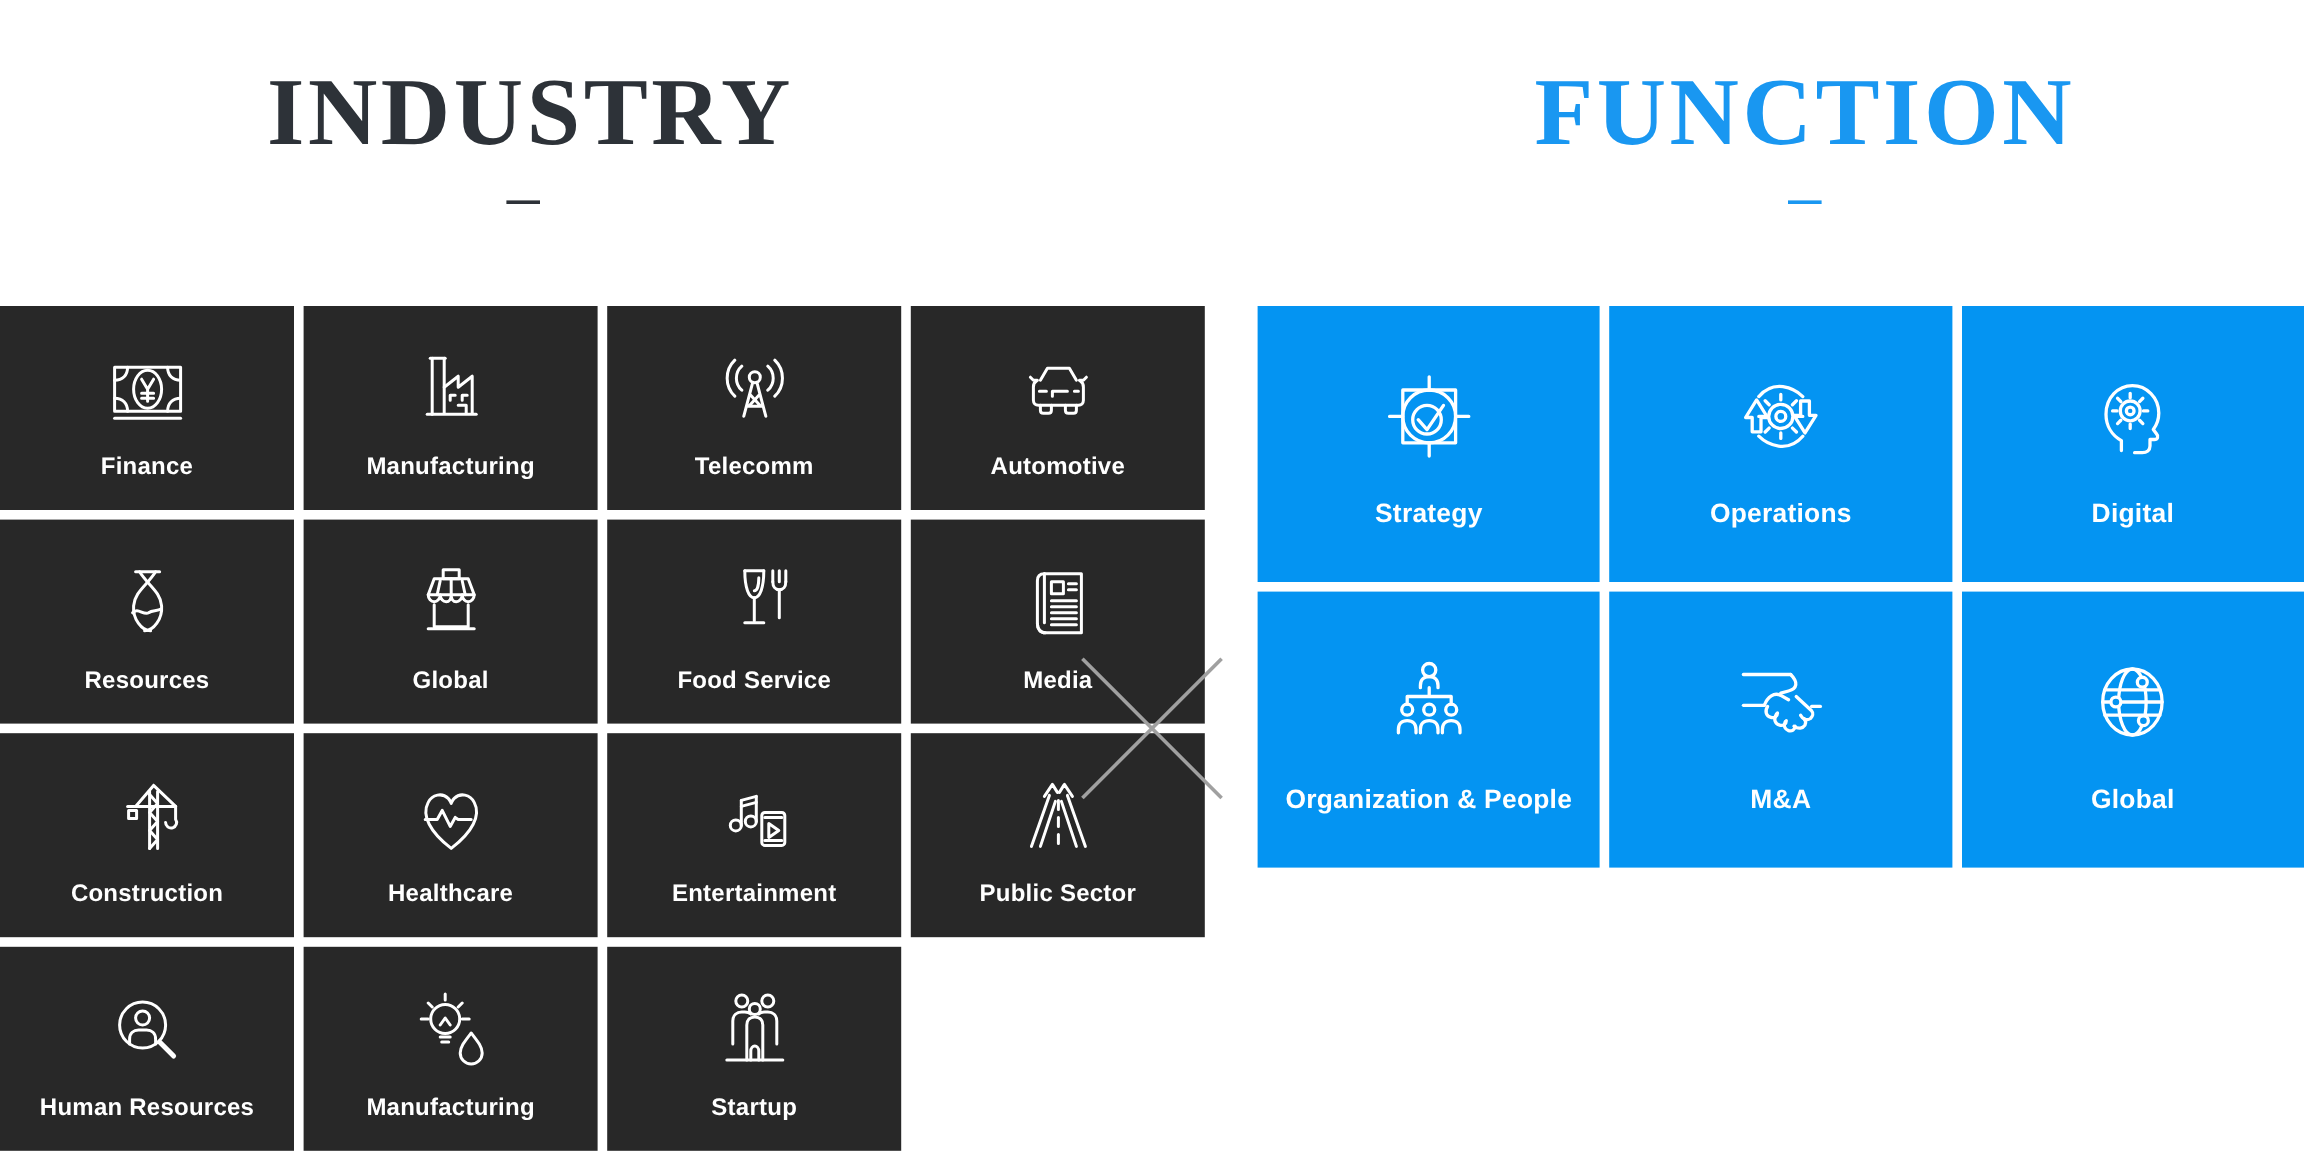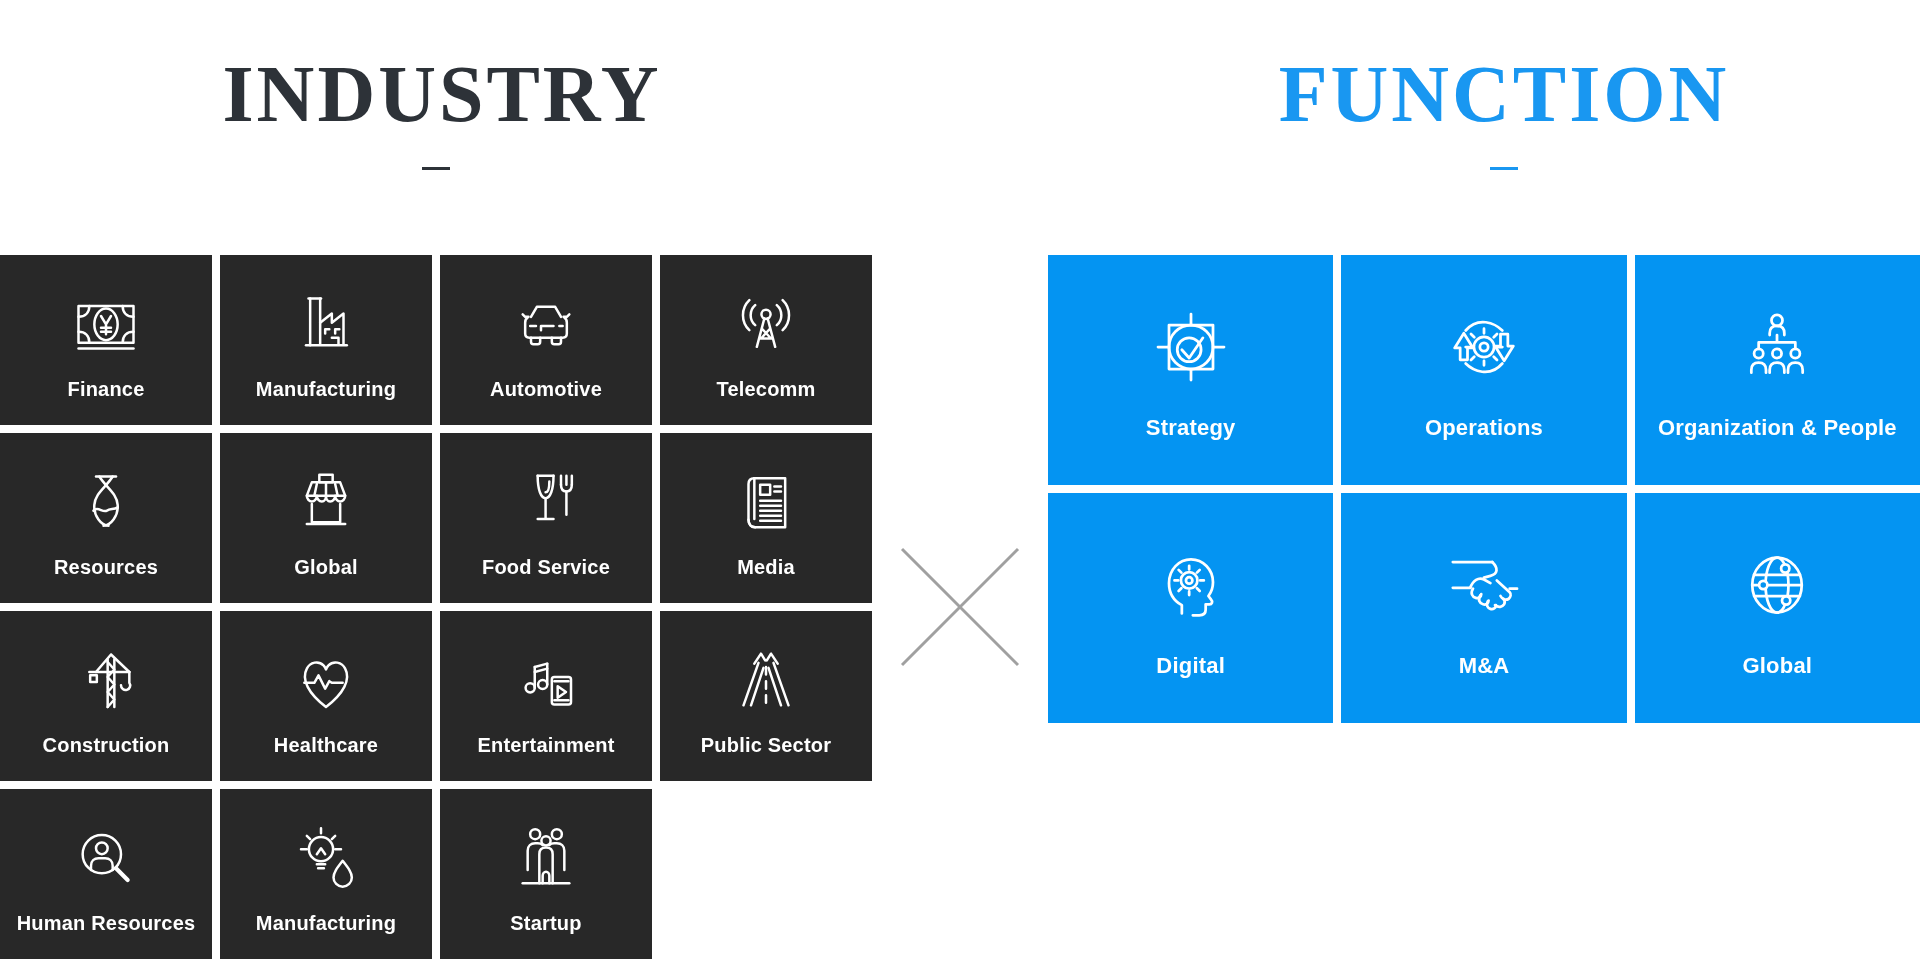--- a/index.html
+++ b/index.html
@@ -10,21 +10,21 @@
   #function-title-wrap{left:1068px;width:872px;}
   .big-title{margin:0;font-family:"Liberation Serif",serif;font-weight:700;font-size:80px;
              line-height:1;letter-spacing:3px;}
   #industry-title-wrap .big-title{color:var(--ind-title,#2d3238);margin-left:12px;}
   #function-title-wrap .big-title{color:var(--fn-title,#1997f1);}
   .title-dash{width:28px;height:3px;margin:33px auto 0;}
   #industry-title-wrap .title-dash{background:var(--ind-title,#2d3238);}
   #function-title-wrap .title-dash{background:var(--fn-title,#1997f1);}
 
   .grid{position:absolute;top:255px;display:grid;gap:8px;}
-  #industry-grid{left:0;width:872px;grid-template-columns:repeat(4,1fr);grid-template-rows:repeat(4,170px);}
+  #industry-grid{left:0;width:1004px;grid-template-columns:repeat(4,1fr);grid-template-rows:repeat(4,170px);}
   #function-grid{left:1048px;width:872px;grid-template-columns:repeat(3,1fr);grid-template-rows:repeat(3,230px);}
 
   .tile{display:flex;flex-direction:column;align-items:center;justify-content:center;color:#fff;}
   #industry-grid .tile{background:var(--ind-tile,#282828);}
   #function-grid .tile{background:var(--fn-tile,#0494f2);}
   .tile-icon{display:block;}
   #industry-grid .tile-icon{width:80px;height:80px;margin-top:6px;}
   #function-grid .tile-icon{width:88px;height:88px;margin-top:4px;}
   .tile-icon svg{width:100%;height:100%;display:block;}
   .tile-label{font-weight:700;text-align:center;letter-spacing:.2px;}
@@ -70,38 +70,38 @@
             <path d="M41 70V44l14-11v11l14-11v37"></path>
             <path d="M47 52h5M47 52v5M59 52h5M59 52v5M55 62h8v8"></path>
             <path d="M24 71h49"></path>
           </svg>
         </div>
         <div class="tile-label">Manufacturing</div>
       </div>
       <div class="tile">
         <div class="tile-icon">
           <svg viewBox="0 0 96 96" fill="none" stroke="#fff" stroke-width="3" stroke-linecap="round" stroke-linejoin="round">
+            <circle cx="48" cy="34" r="5.5"></circle>
+            <path d="M46 39L37 73M50 39l9 34M40 63h16M43 51l11 12M53 51L42 63"></path>
+            <path d="M35 23a16 16 0 0 0 0 24M28 17a25 25 0 0 0 0 36M61 23a16 16 0 0 1 0 24M68 17a25 25 0 0 1 0 36"></path>
+          </svg>
+        </div>
+        <div class="tile-label">Telecomm</div>
+      </div>
+      <div class="tile">
+        <div class="tile-icon">
+          <svg viewBox="0 0 96 96" fill="none" stroke="#fff" stroke-width="3" stroke-linecap="round" stroke-linejoin="round">
             <path d="M30 37l7-12h22l7 12"></path>
             <path d="M27 37h-4l-3-3M69 37h4l3-3"></path>
             <path d="M26 38c-2 1-3 3-3 6v13c0 3 2 5 5 5h40c3 0 5-2 5-5V44c0-3-1-5-3-6"></path>
             <path d="M29 48h7M42 48h15M42 48v5M64 48h4"></path>
             <path d="M30 62v5c0 2 1 3 3 3h5c2 0 3-1 3-3v-5M55 62v5c0 2 1 3 3 3h5c2 0 3-1 3-3v-5"></path>
           </svg>
         </div>
         <div class="tile-label">Automotive</div>
-      </div>
-      <div class="tile">
-        <div class="tile-icon">
-          <svg viewBox="0 0 96 96" fill="none" stroke="#fff" stroke-width="3" stroke-linecap="round" stroke-linejoin="round">
-            <circle cx="48" cy="34" r="5.5"></circle>
-            <path d="M46 39L37 73M50 39l9 34M40 63h16M43 51l11 12M53 51L42 63"></path>
-            <path d="M35 23a16 16 0 0 0 0 24M28 17a25 25 0 0 0 0 36M61 23a16 16 0 0 1 0 24M68 17a25 25 0 0 1 0 36"></path>
-          </svg>
-        </div>
-        <div class="tile-label">Telecomm</div>
       </div>
       <div class="tile">
         <div class="tile-icon">
           <svg viewBox="0 0 96 96" fill="none" stroke="#fff" stroke-width="3" stroke-linecap="round" stroke-linejoin="round">
             <path d="M36 15h24"></path>
             <path d="M40 15c8 13 21 20 22 34 1 13-8 25-17 25"></path>
             <path d="M56 15c-8 13-21 20-22 34-1 13 8 25 17 25"></path>
             <path d="M33 56c5-6 11 3 16 0 4-3 8-1 13-4"></path>
           </svg>
         </div>
@@ -261,41 +261,41 @@
             <circle cx="48" cy="48" r="11"></circle>
             <circle cx="48" cy="48" r="4.5"></circle>
             <path d="M48 33v-5M48 63v5M33 48h-5M63 48h5M37.4 37.4l-3.6-3.6M58.6 58.6l3.6 3.6M58.6 37.4l3.6-3.6M37.4 58.6l-3.6 3.6"></path>
           </svg>
         </div>
         <div class="tile-label">Operations</div>
       </div>
       <div class="tile">
         <div class="tile-icon">
           <svg viewBox="0 0 96 96" fill="none" stroke="#fff" stroke-width="3" stroke-linecap="round" stroke-linejoin="round">
+            <path d="M38 79v-9c-9-5-14-14-14-24 0-15 11-26 24-26s24 11 24 25c0 6-2 11-5 15l3 4c2 2 1 5-2 5h-4v6c0 4-3 6-7 6h-7"></path>
+            <circle cx="46" cy="43" r="9"></circle>
+            <circle cx="46" cy="43" r="3.5"></circle>
+            <path d="M46 31v-4M46 55v4M34 43h-4M58 43h4M37.5 34.5l-3-3M54.5 51.5l3 3M54.5 34.5l3-3M37.5 51.5l-3 3"></path>
+          </svg>
+        </div>
+        <div class="tile-label">Digital</div>
+      </div>
+      <div class="tile">
+        <div class="tile-icon">
+          <svg viewBox="0 0 96 96" fill="none" stroke="#fff" stroke-width="3" stroke-linecap="round" stroke-linejoin="round">
             <circle cx="48" cy="19" r="6"></circle>
             <path d="M40 35v-2c0-5 3-8 8-8s8 3 8 8v2"></path>
             <path d="M48 35v8M28 50v-7h40v7"></path>
             <circle cx="28" cy="55" r="5"></circle>
             <circle cx="48" cy="55" r="5"></circle>
             <circle cx="68" cy="55" r="5"></circle>
             <path d="M20 76v-3c0-5 3-8 8-8s8 3 8 8v3M40 76v-3c0-5 3-8 8-8s8 3 8 8v3M60 76v-3c0-5 3-8 8-8s8 3 8 8v3"></path>
           </svg>
         </div>
         <div class="tile-label">Organization &amp; People</div>
-      </div>
-      <div class="tile">
-        <div class="tile-icon">
-          <svg viewBox="0 0 96 96" fill="none" stroke="#fff" stroke-width="3" stroke-linecap="round" stroke-linejoin="round">
-            <path d="M38 79v-9c-9-5-14-14-14-24 0-15 11-26 24-26s24 11 24 25c0 6-2 11-5 15l3 4c2 2 1 5-2 5h-4v6c0 4-3 6-7 6h-7"></path>
-            <circle cx="46" cy="43" r="9"></circle>
-            <circle cx="46" cy="43" r="3.5"></circle>
-            <path d="M46 31v-4M46 55v4M34 43h-4M58 43h4M37.5 34.5l-3-3M54.5 51.5l3 3M54.5 34.5l3-3M37.5 51.5l-3 3"></path>
-          </svg>
-        </div>
-        <div class="tile-label">Digital</div>
       </div>
       <div class="tile">
         <div class="tile-icon">
           <svg viewBox="0 0 96 96" fill="none" stroke="#fff" stroke-width="3" stroke-linecap="round" stroke-linejoin="round">
             <path d="M14 23h43"></path>
             <path d="M57 23c7 7 6 13-2 15l-7 2"></path>
             <path d="M14 51h19"></path>
             <path d="M33 51c3-8 9-12 15-9l7 4"></path>
             <path d="M36 52c-3 5-1 9 3 10 3 1 6-1 6-4"></path>
             <path d="M44 59c-3 5-1 9 3 10 3 1 6-1 6-4"></path>

